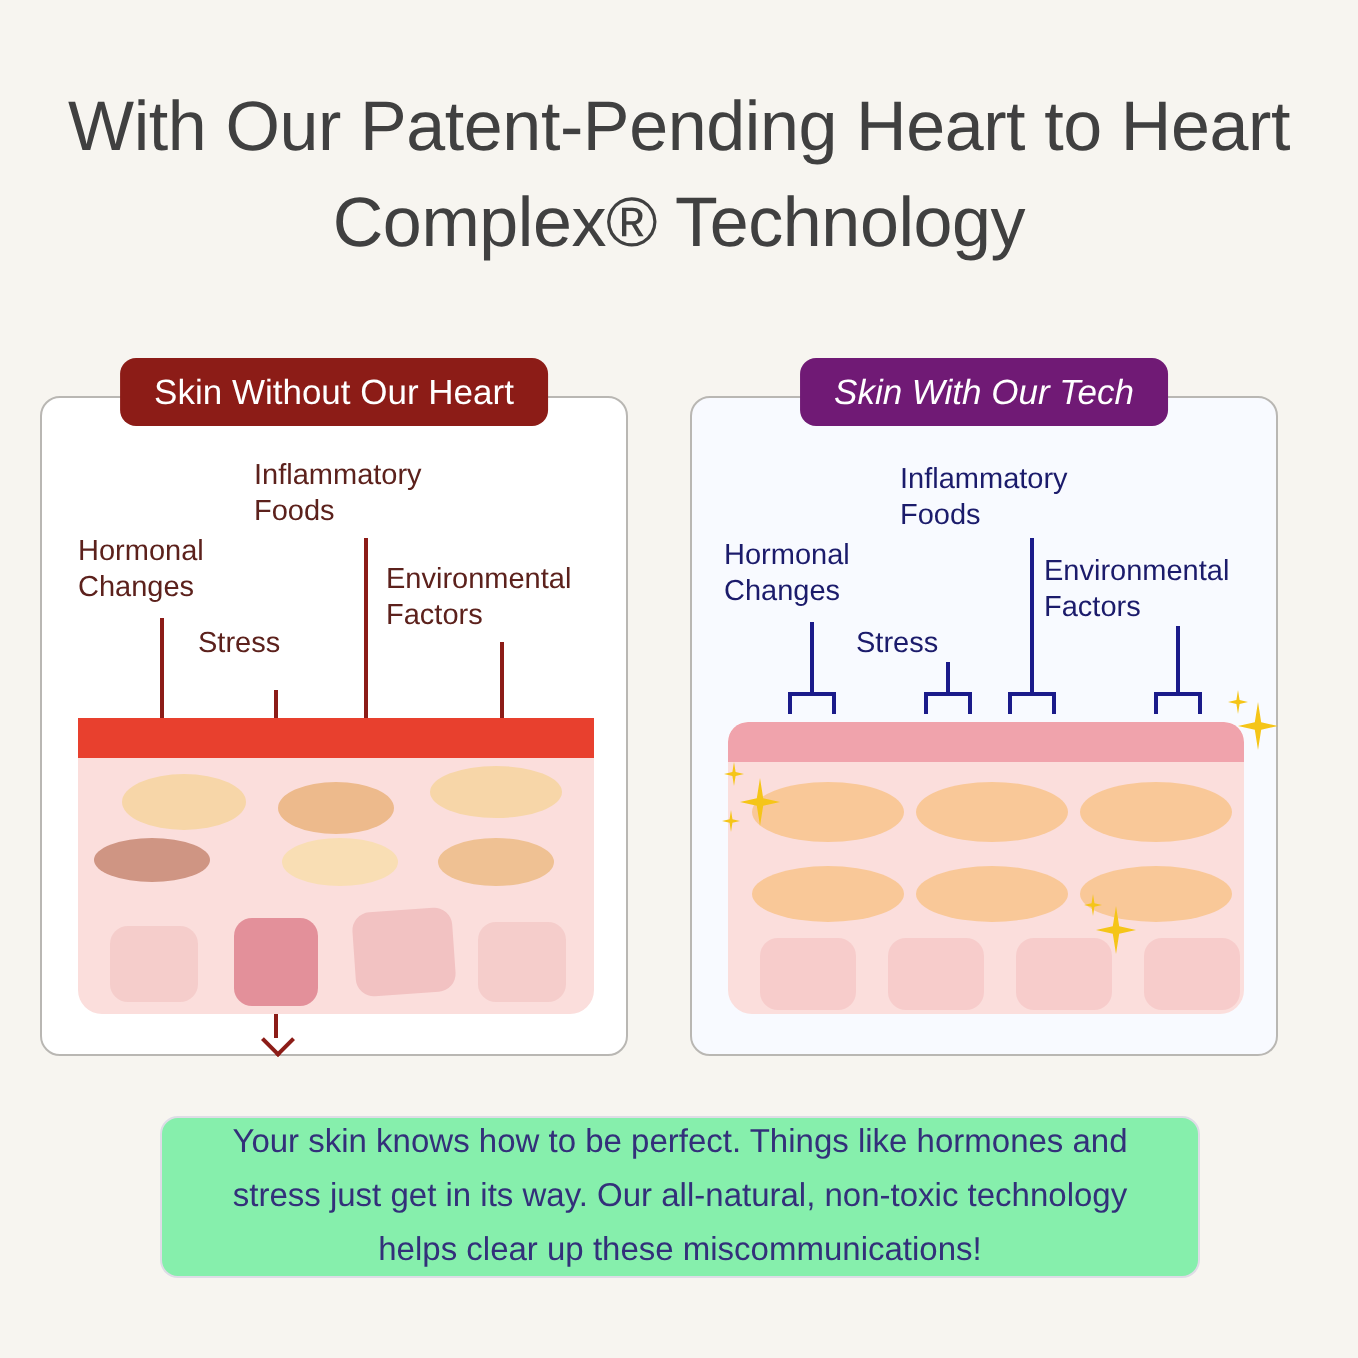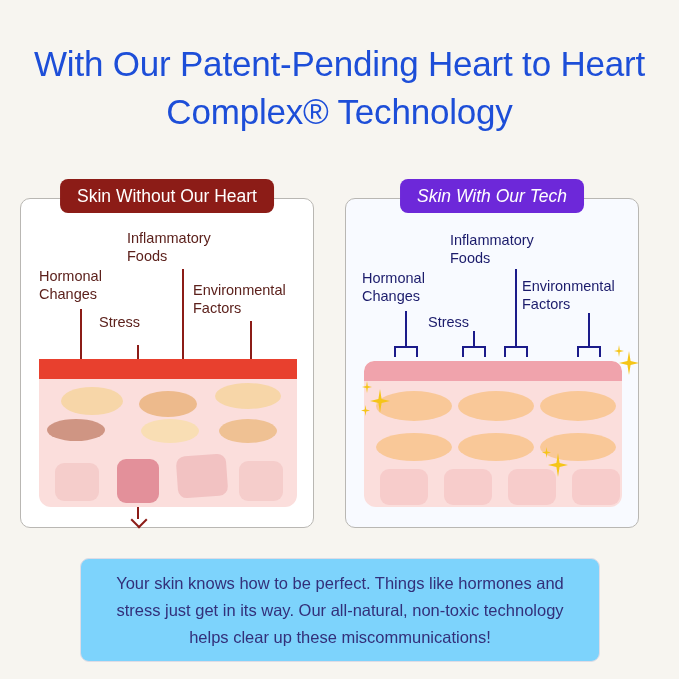--- a/index.html
+++ b/index.html
@@ -17,21 +17,21 @@
 
   
   #title {
     position: absolute;
     left: 0;
     top: 40px;
     width: 679px;
     text-align: center;
     font-size: 35px;
     line-height: 48px;
-    color: #1d4ed8;
+    color: #404040;
     font-weight: 400;
     letter-spacing: -0.2px;
   }
 
   
   .panel {
     position: absolute;
     top: 198px;
     width: 294px;
     height: 330px;
@@ -51,21 +51,21 @@
     border-radius: 8px;
     color: #FFFFFF;
     font-size: 17.5px;
     line-height: 34px;
     height: 34px;
     padding: 0 17px;
     white-space: nowrap;
     font-weight: 400;
   }
   #badge-left  { background: #8C1C17; }
-  #badge-right { background: #6d28d9; font-style: italic; }
+  #badge-right { background: #701a75; font-style: italic; }
 
   
   .factor {
     position: absolute;
     font-size: 14.5px;
     line-height: 18px;
     white-space: nowrap;
   }
   #panel-left  .factor { color: #5C211C; }
   #panel-right .factor { color: #1B1B6B; }
@@ -161,22 +161,22 @@
     background: #F5C518;
     clip-path: polygon(50% 0%, 58% 42%, 100% 50%, 58% 58%, 50% 100%, 42% 58%, 0% 50%, 42% 42%);
   }
 
   
   #caption {
     position: absolute;
     left: 80px;
     top: 558px;
     width: 520px;
-    height: 104px;
-    background: #7dd3fc;
+    height: 81px;
+    background: #86efac;
     border: 1px solid #DEDCE6;
     border-radius: 9px;
     box-sizing: border-box;
     display: flex;
     align-items: center;
     justify-content: flex-start;
     padding: 0 18px;
   }
   #caption-text {
     text-align: center;

